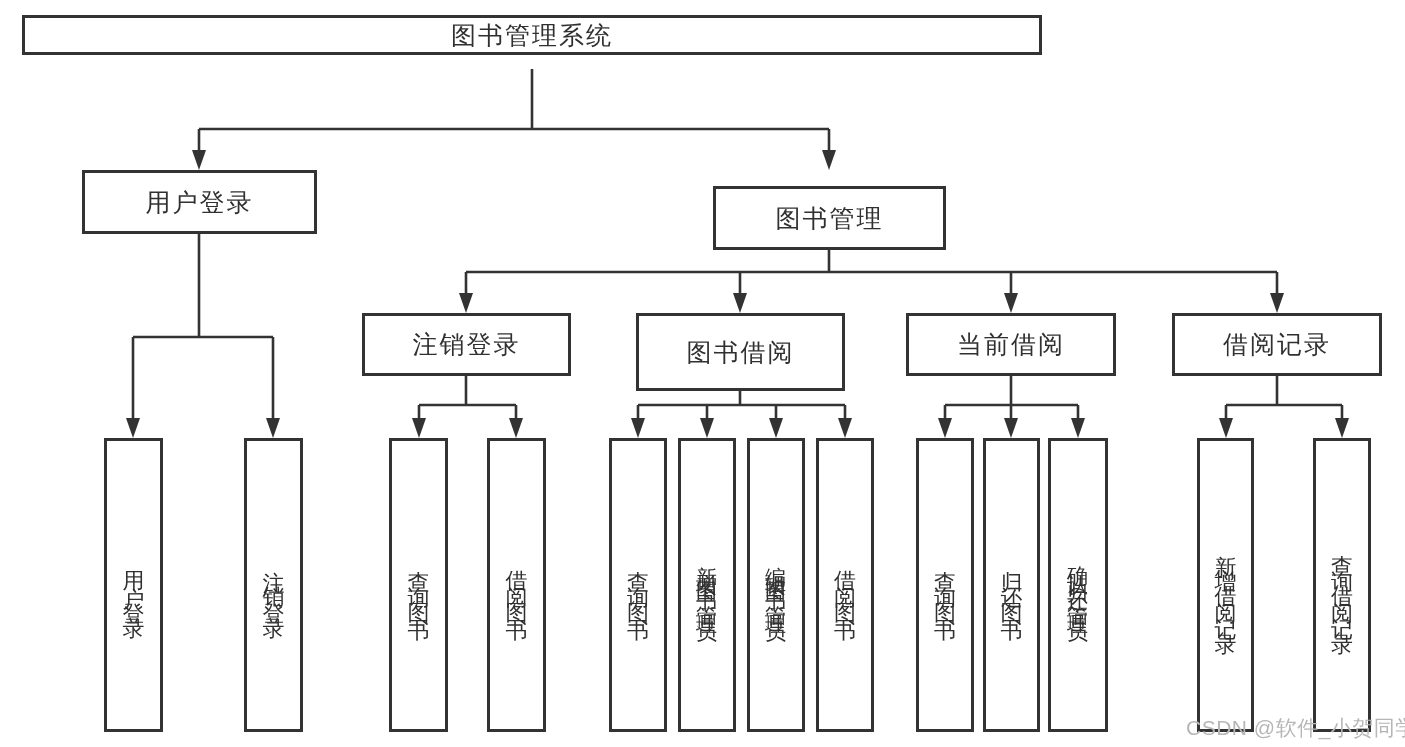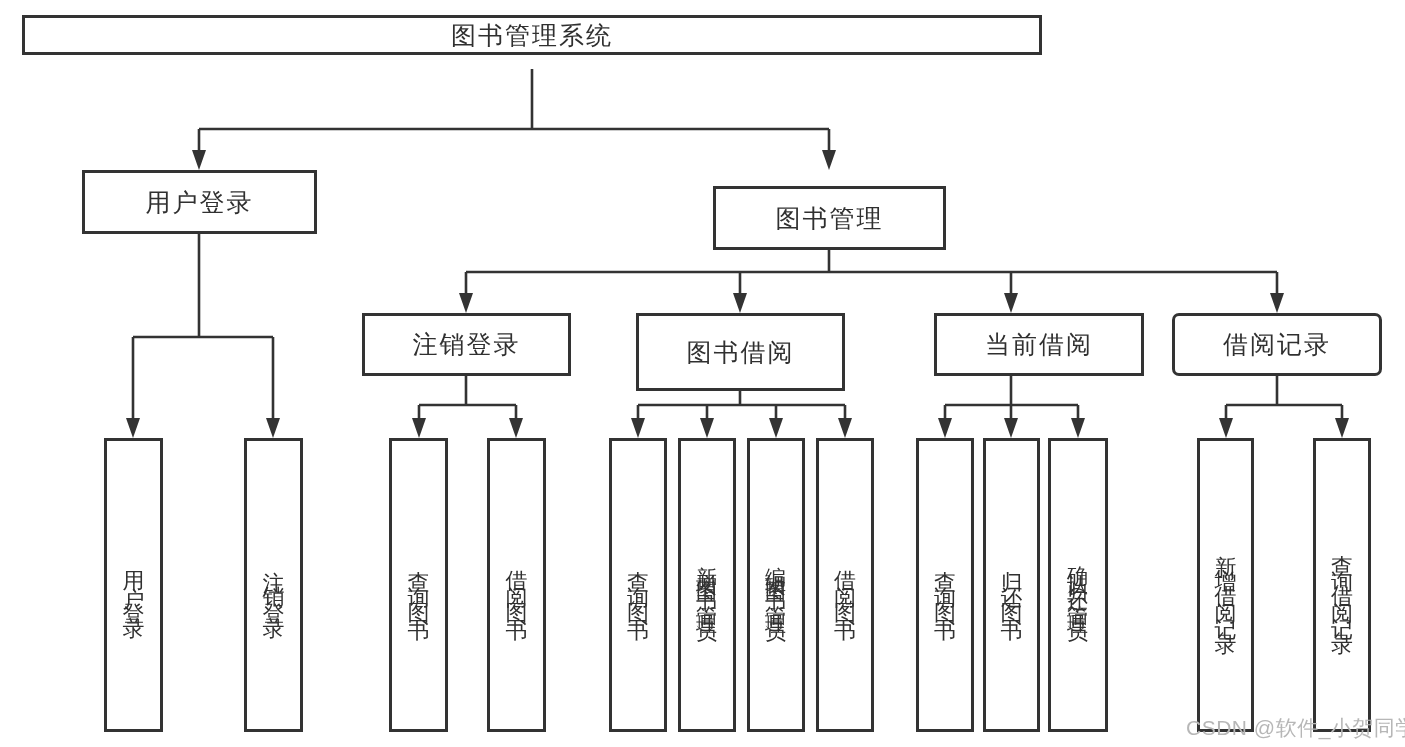--- a/index.html
+++ b/index.html
@@ -84,24 +84,24 @@
   <div class="box hbox" style="left:713px; top:170px; width:233px; height:64px;margin-top:16px;">
     <span>图书管理</span>
   </div>
 
   <div class="box hbox" style="left:362px; top:313px; width:209px; height:63px;">
     <span>注销登录</span>
   </div>
   <div class="box hbox" style="left:636px; top:313px; width:209px; height:78px;">
     <span>图书借阅</span>
   </div>
-  <div class="box hbox" style="left:906px; top:313px; width:210px; height:63px;margin-left:28px;">
+  <div class="box hbox" style="left:906px; top:313px; width:210px; height:63px;">
     <span>当前借阅</span>
   </div>
-  <div class="box hbox" style="left:1172px; top:313px; width:210px; height:63px;border-radius:7px;">
+  <div class="box hbox" style="left:1172px; top:313px; width:210px; height:63px;">
     <span>借阅记录</span>
   </div>
 
   <div class="box vbox" style="left:104px; top:438px; width:59px; height:294px;">
     <span>用户登录</span>
   </div>
   <div class="box vbox" style="left:244px; top:438px; width:59px; height:294px;">
     <span>注销登录</span>
   </div>
 

